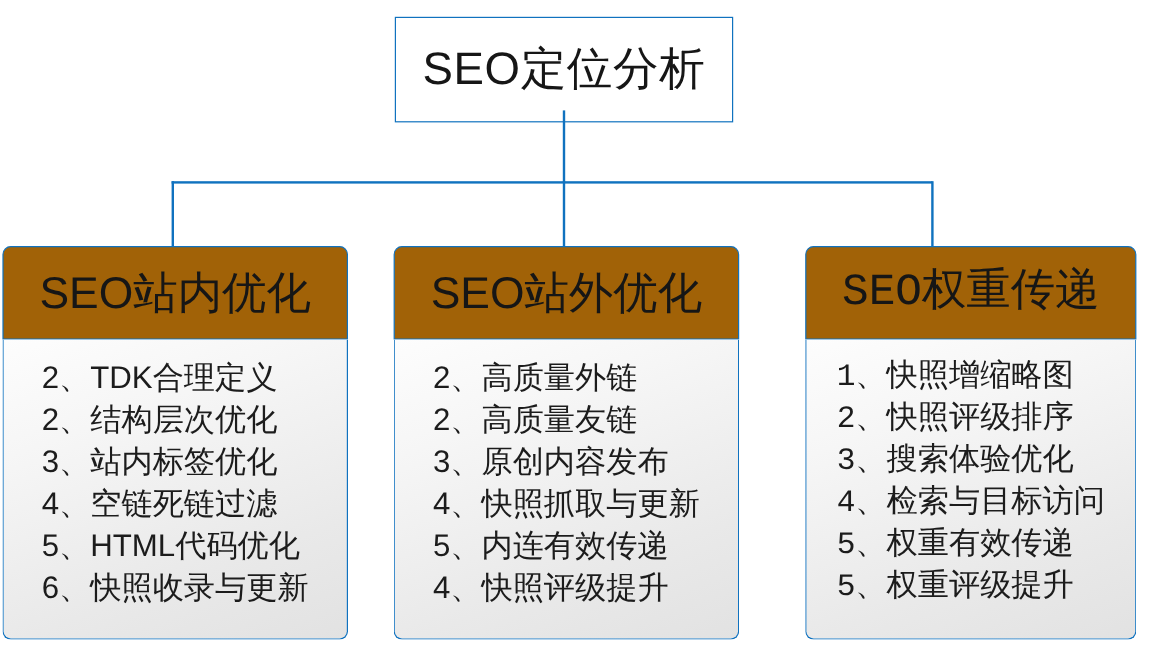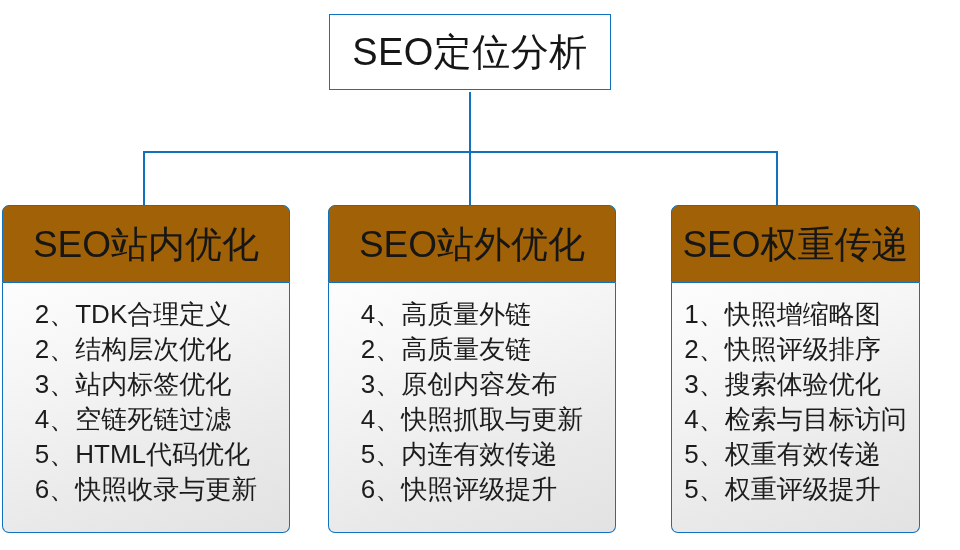--- a/index.html
+++ b/index.html
@@ -19,21 +19,21 @@
     width: 960px;
     height: 550px;
   }
 
   
   .root-box {
     position: absolute;
     left: 329px;
     top: 14px;
     width: 282px;
-    height: 76px;
+    height: 88px;
     box-sizing: border-box;
     border: 1.6px solid #1072bf;
     background: #ffffff;
     display: flex;
     align-items: center;
     justify-content: center;
   }
   .root-box .root-label {
     font-size: 38px;
     line-height: 1;
@@ -55,21 +55,21 @@
 
   
   .column {
     position: absolute;
     top: 205px;
     width: 288px;
   }
   .col-1 { left: 2px; }
   .col-2 { left: 328px; border-radius: 13px; }
   .col-3 { left: 671px; }
-  .col-3 { width: 249px; }
+  .col-3 { width: 276px; font-family: Liberation Mono, monospace; }
 
   .col-head {
     box-sizing: border-box;
     height: 78px;
     border: 1.6px solid #1072bf;
     border-radius: 7px 7px 0 0;
     background: #a16207;
     display: flex;
     align-items: center;
     justify-content: center;
@@ -136,26 +136,26 @@
       </ul>
     </div>
   </div>
 
   <div class="column col-2">
     <div class="col-head">
       <span class="col-head-label">SEO站外优化</span>
     </div>
     <div class="col-body">
       <ul class="col-list">
-        <li>4、高质量外链</li>
+        <li>2、高质量外链</li>
         <li>2、高质量友链</li>
         <li>3、原创内容发布</li>
         <li>4、快照抓取与更新</li>
         <li>5、内连有效传递</li>
-        <li>6、快照评级提升</li>
+        <li>4、快照评级提升</li>
       </ul>
     </div>
   </div>
 
   <div class="column col-3">
     <div class="col-head">
       <span class="col-head-label">SEO权重传递</span>
     </div>
     <div class="col-body">
       <ul class="col-list">

